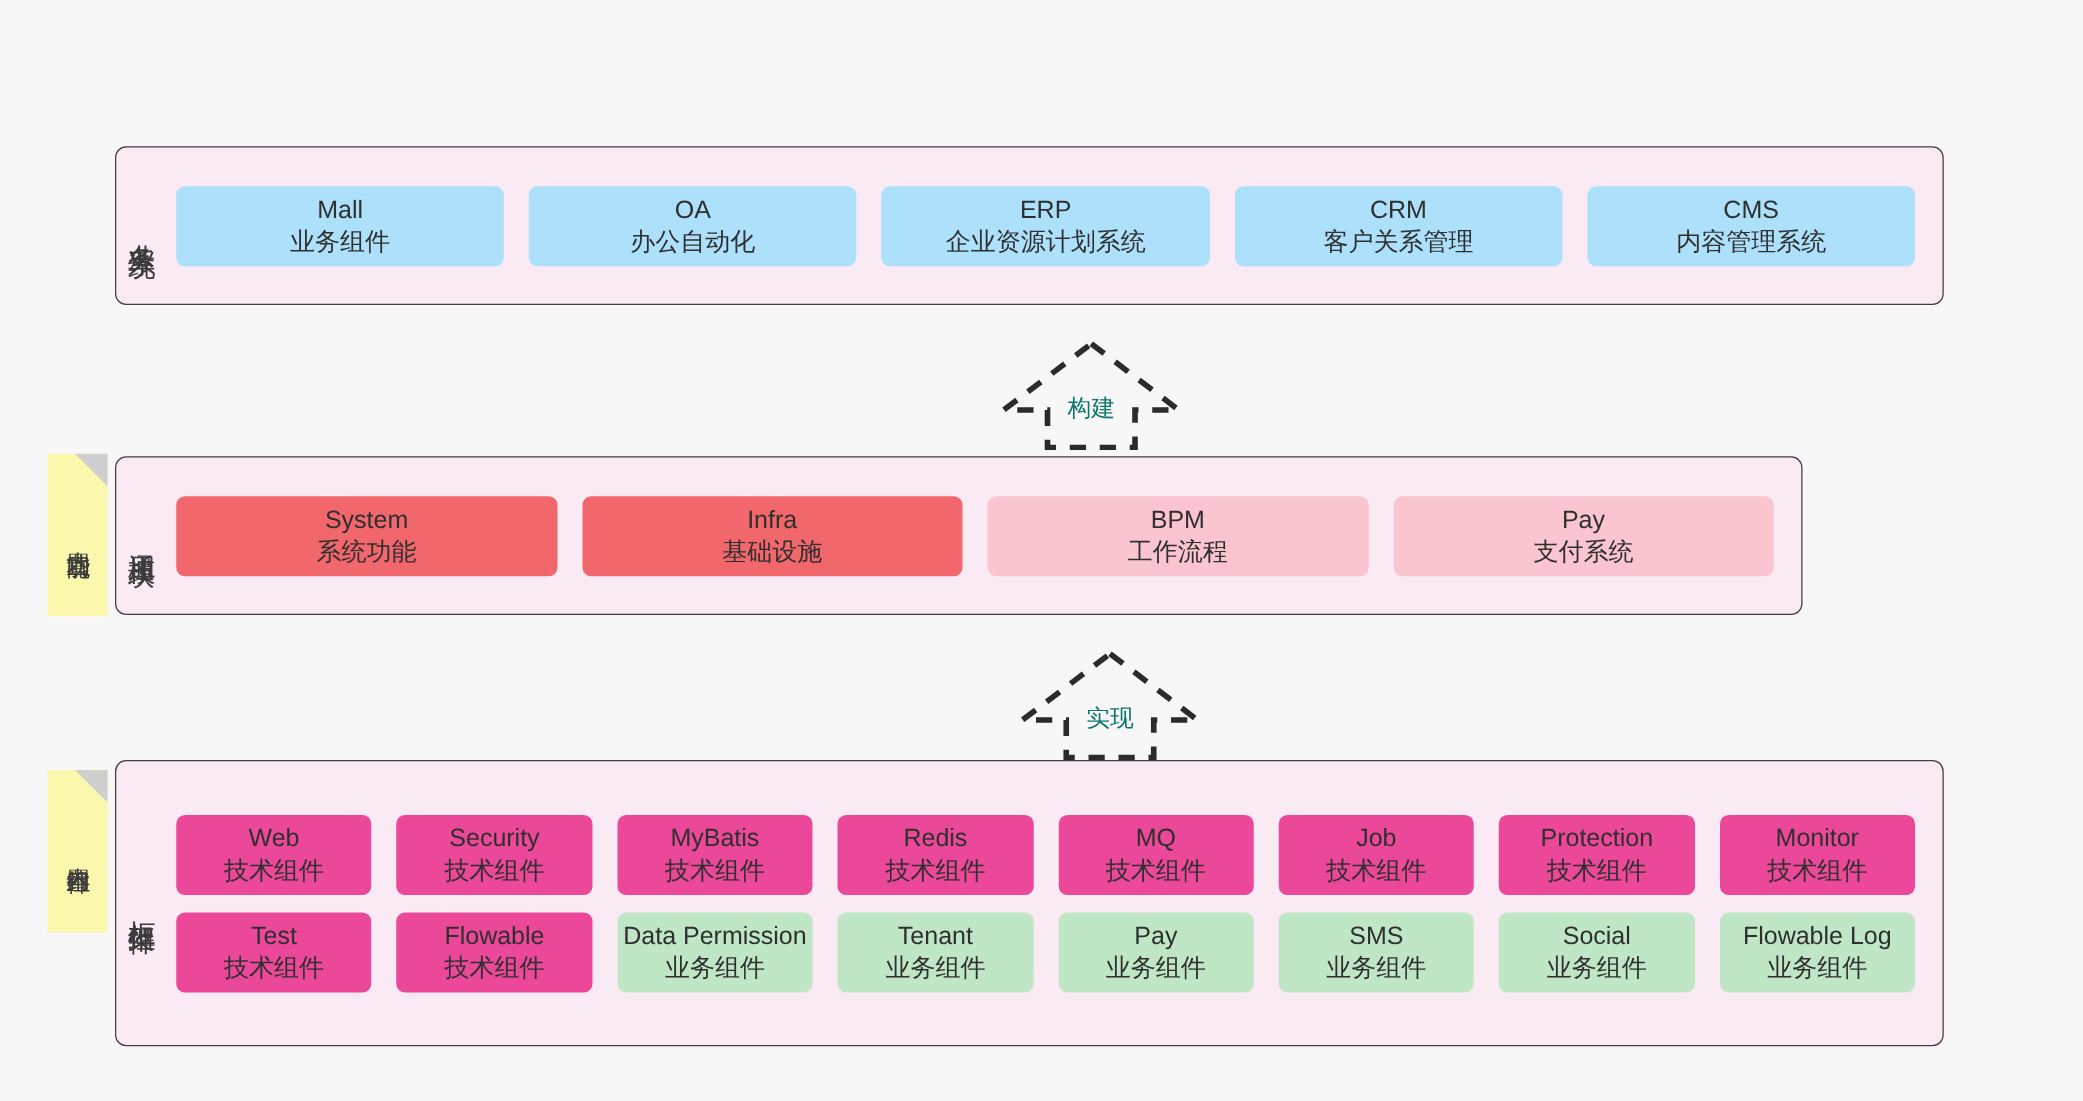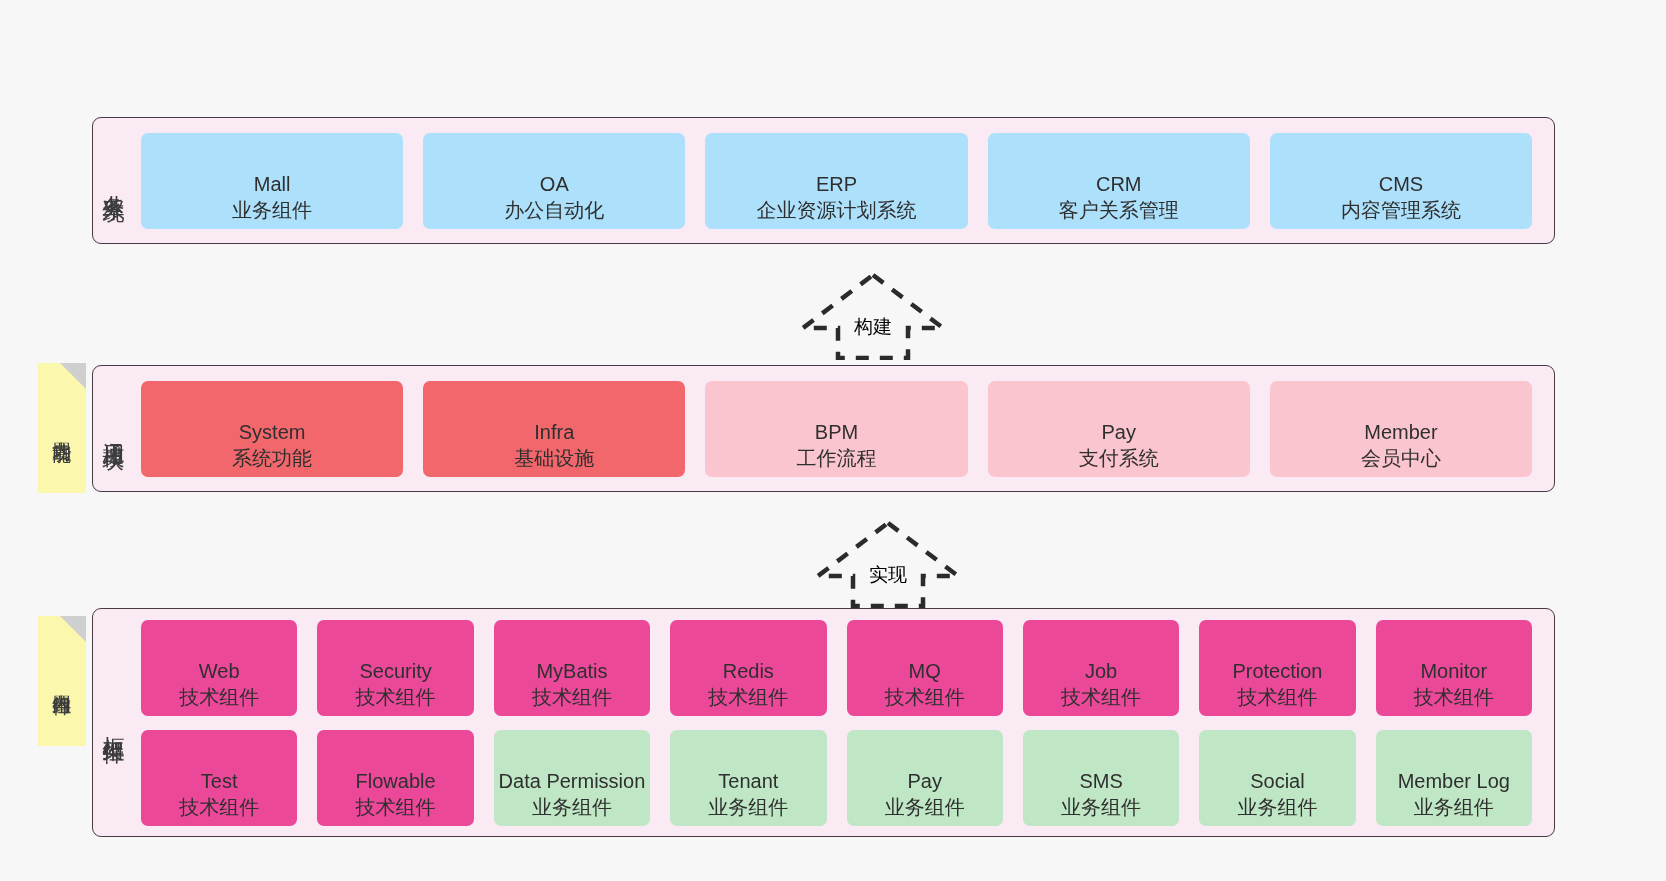--- a/index.html
+++ b/index.html
@@ -60,21 +60,21 @@
     display: flex;
     flex-direction: column;
     align-items: center;
     justify-content: center;
     text-align: center;
     font-size: 20px;
     line-height: 1.30;
     color: #2f2f2f;
     padding: 6px 4px;
   }
-  .card .t1 { display: block; margin-top: 32px; }
+  .card .t1 { display: block; }
   .card .t2 { display: block; }
 
   
   .c-blue        { background: #ace0fb; }
   .c-red         { background: #f2676c; }
   .c-pink        { background: #fac5ce; }
   .c-green       { background: #ec4899; }
   .c-lightgreen  { background: #bfe7c5; }
 
   
@@ -107,21 +107,21 @@
   
   .arrow {
     position: absolute;
   }
   .arrow svg { display: block; }
   .arrow .arrow-label {
     position: absolute;
     left: 0; right: 0;
     text-align: center;
     font-size: 19px;
-    color: #000000;
+    color: #0f766e;
     white-space: nowrap;
     user-select: none;
   }
 </style>
 </head>
 <body>
 
 <div class="layer" id="layer-business" style="left:92px; top:117px; width:1463px; height:127px;">
   <div class="layer-label">业务系统</div>
   <div class="layer-body">
@@ -155,43 +155,39 @@
     <path d="M 75 5 L 145 58 L 110 58 L 110 88 L 40 88 L 40 58 L 5 58 Z" fill="none" stroke="#2b2b2b" stroke-width="4.5" stroke-dasharray="13 11" stroke-linecap="butt" stroke-linejoin="miter"></path>
   </svg>
   <div class="arrow-label" style="top:44px;">构建</div>
 </div>
 
 <div class="note" id="note-builtin-function" style="left:38px; top:363px; width:48px; height:130px;">
   <span class="fold"></span>
   <span>内置功能</span>
 </div>
 
-<div class="layer" id="layer-modules" style="left:92px; top:365px; width:1463px; height:127px;">
+<div class="layer" id="layer-modules" style="left:92px; top:365px; width:1350px; height:127px;">
   <div class="layer-label">通用模块</div>
   <div class="layer-body">
     <div class="row">
       <div class="card c-red">
         <span class="t1">System</span>
         <span class="t2">系统功能</span>
       </div>
       <div class="card c-red">
         <span class="t1">Infra</span>
         <span class="t2">基础设施</span>
       </div>
       <div class="card c-pink">
         <span class="t1">BPM</span>
         <span class="t2">工作流程</span>
       </div>
       <div class="card c-pink">
         <span class="t1">Pay</span>
         <span class="t2">支付系统</span>
-      </div>
-      <div class="card c-pink">
-        <span class="t1">Member</span>
-        <span class="t2">会员中心</span>
       </div>
     </div>
   </div>
 </div>
 
 <div class="arrow" id="arrow-implement" style="left:813px; top:518px; width:150px; height:90px;">
   <svg width="150" height="90" viewBox="0 0 150 90">
     <path d="M 75 5 L 145 58 L 110 58 L 110 88 L 40 88 L 40 58 L 5 58 Z" fill="none" stroke="#2b2b2b" stroke-width="4.5" stroke-dasharray="13 11" stroke-linecap="butt" stroke-linejoin="miter"></path>
   </svg>
   <div class="arrow-label" style="top:44px;">实现</div>
@@ -264,19 +260,19 @@
       </div>
       <div class="card c-lightgreen">
         <span class="t1">SMS</span>
         <span class="t2">业务组件</span>
       </div>
       <div class="card c-lightgreen">
         <span class="t1">Social</span>
         <span class="t2">业务组件</span>
       </div>
       <div class="card c-lightgreen">
-        <span class="t1">Member Log</span>
+        <span class="t1">Flowable Log</span>
         <span class="t2">业务组件</span>
       </div>
     </div>
 
   </div>
 </div>
 
 </body></html>

